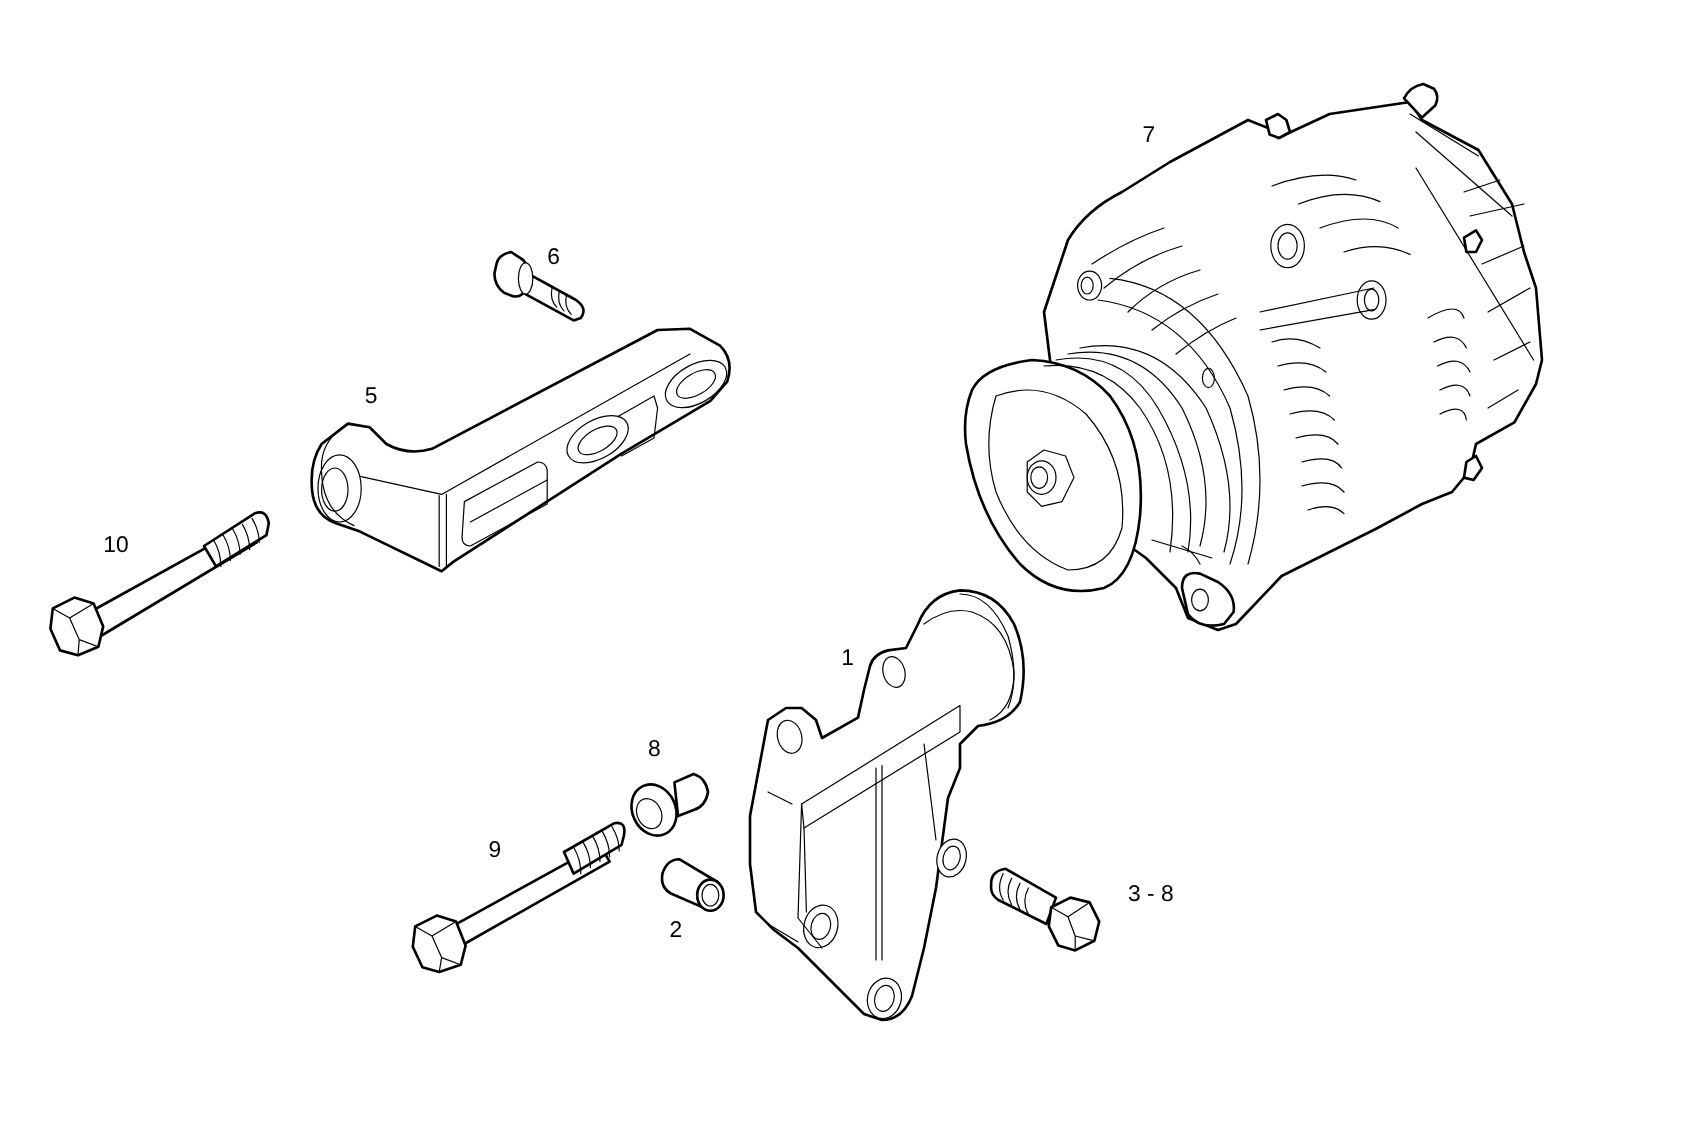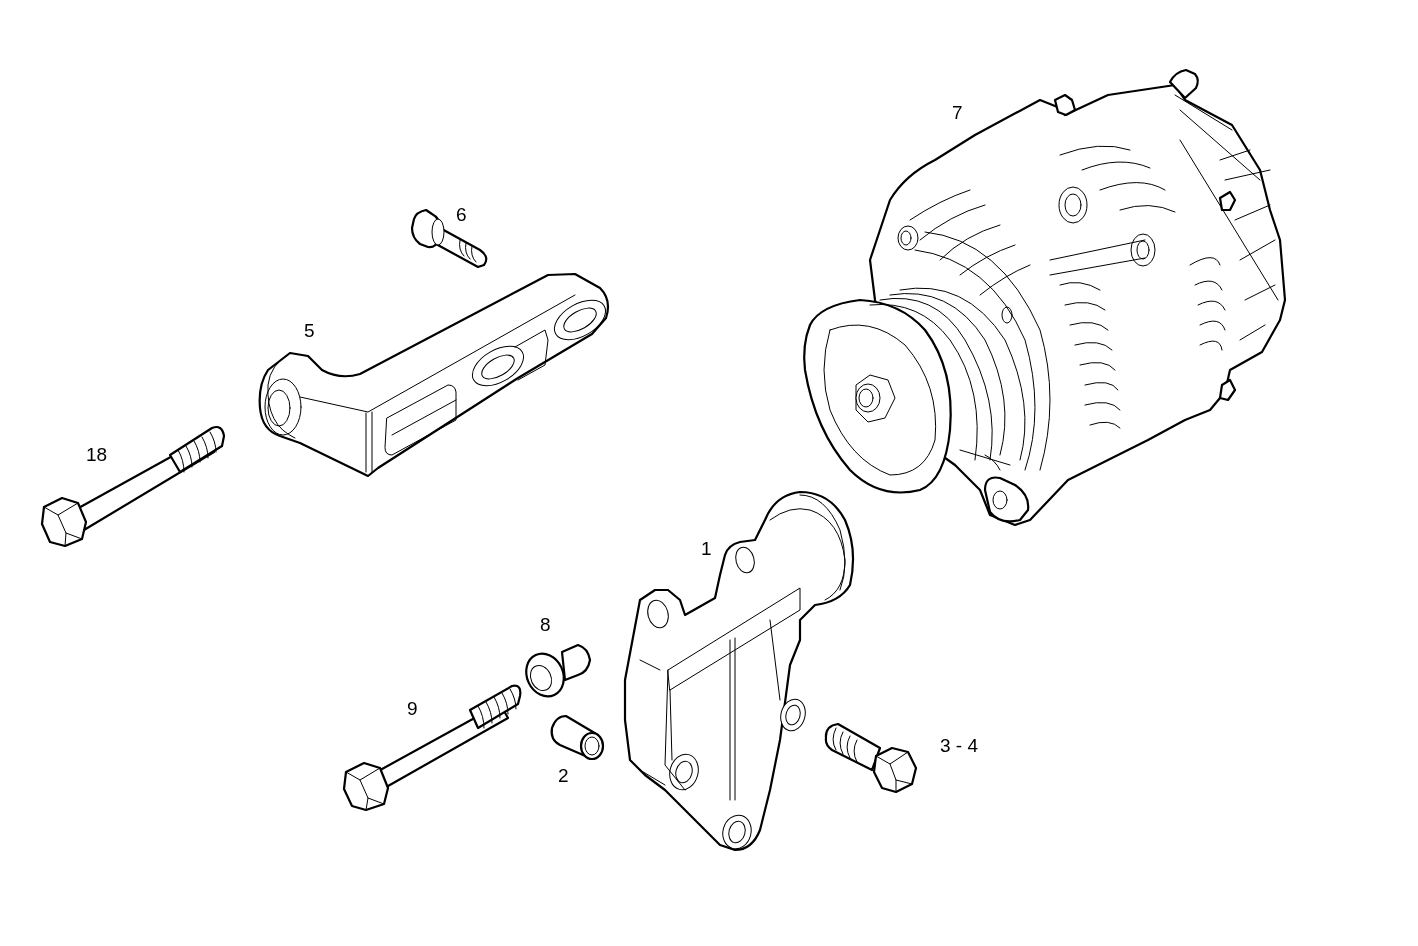--- a/index.html
+++ b/index.html
@@ -133,19 +133,19 @@
   <g>
     <path class="thick" d="M826,738 Q825,726 838,724 L880,748 L872,770 L832,750 Q825,745 826,738 Z"></path>
     <path class="thin" d="M836,728 Q830,740 836,750 M843,732 Q837,743 843,754 M850,736 Q844,747 850,758 M857,740 Q851,751 857,762"></path>
     <path class="thick" d="M876,756 L892,748 L908,752 L916,768 L912,784 L896,792 L882,788 L874,772 Z"></path>
     <path class="thin" d="M876,756 L890,764 L908,752 M890,764 L896,780 L896,792 M896,780 L912,784"></path>
   </g>
 </svg>
 
 <div class="callout" style="left:701px;top:539px;">1</div>
 <div class="callout" style="left:558px;top:766px;">2</div>
-<div class="callout" style="left:940px;top:736px;">3 - 4</div>
+<div class="callout" style="left:940px;top:736px;">3 - 8</div>
 <div class="callout" style="left:304px;top:321px;">5</div>
 <div class="callout" style="left:456px;top:205px;">6</div>
 <div class="callout" style="left:952px;top:103px;">7</div>
 <div class="callout" style="left:540px;top:615px;">8</div>
 <div class="callout" style="left:407px;top:699px;">9</div>
-<div class="callout" style="left:86px;top:445px;">18</div>
+<div class="callout" style="left:86px;top:445px;">10</div>
 
 </body></html>

